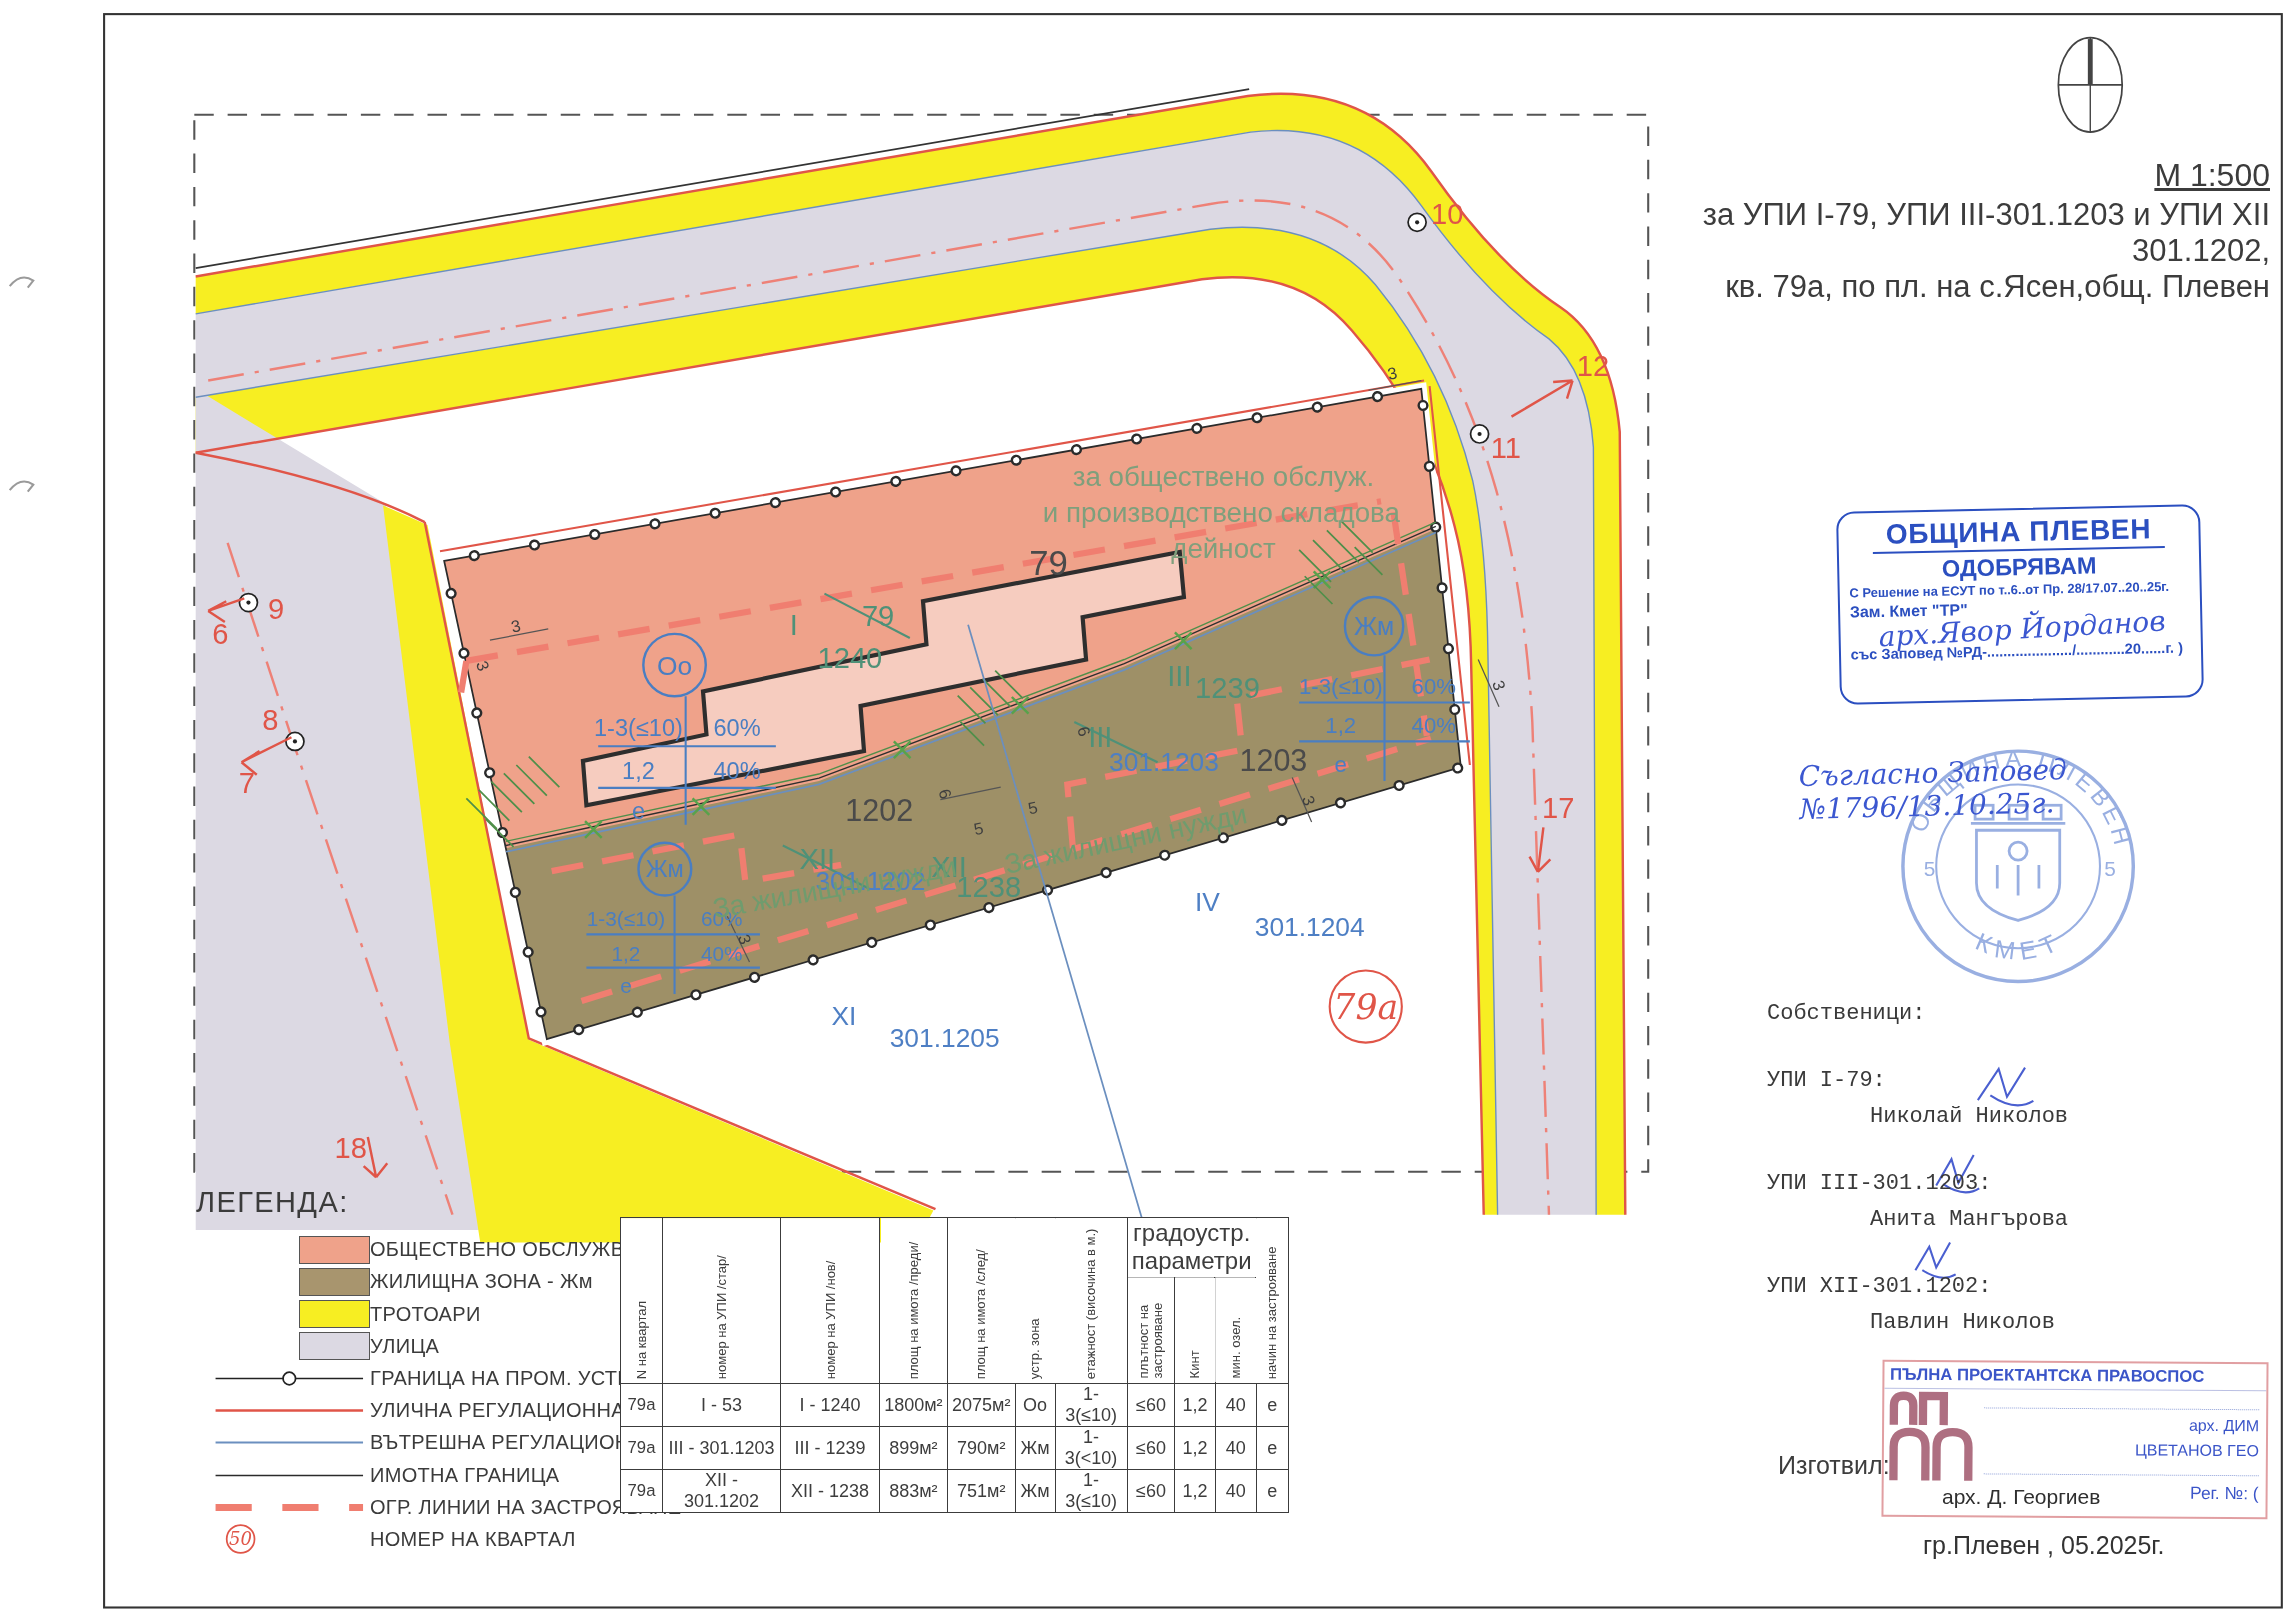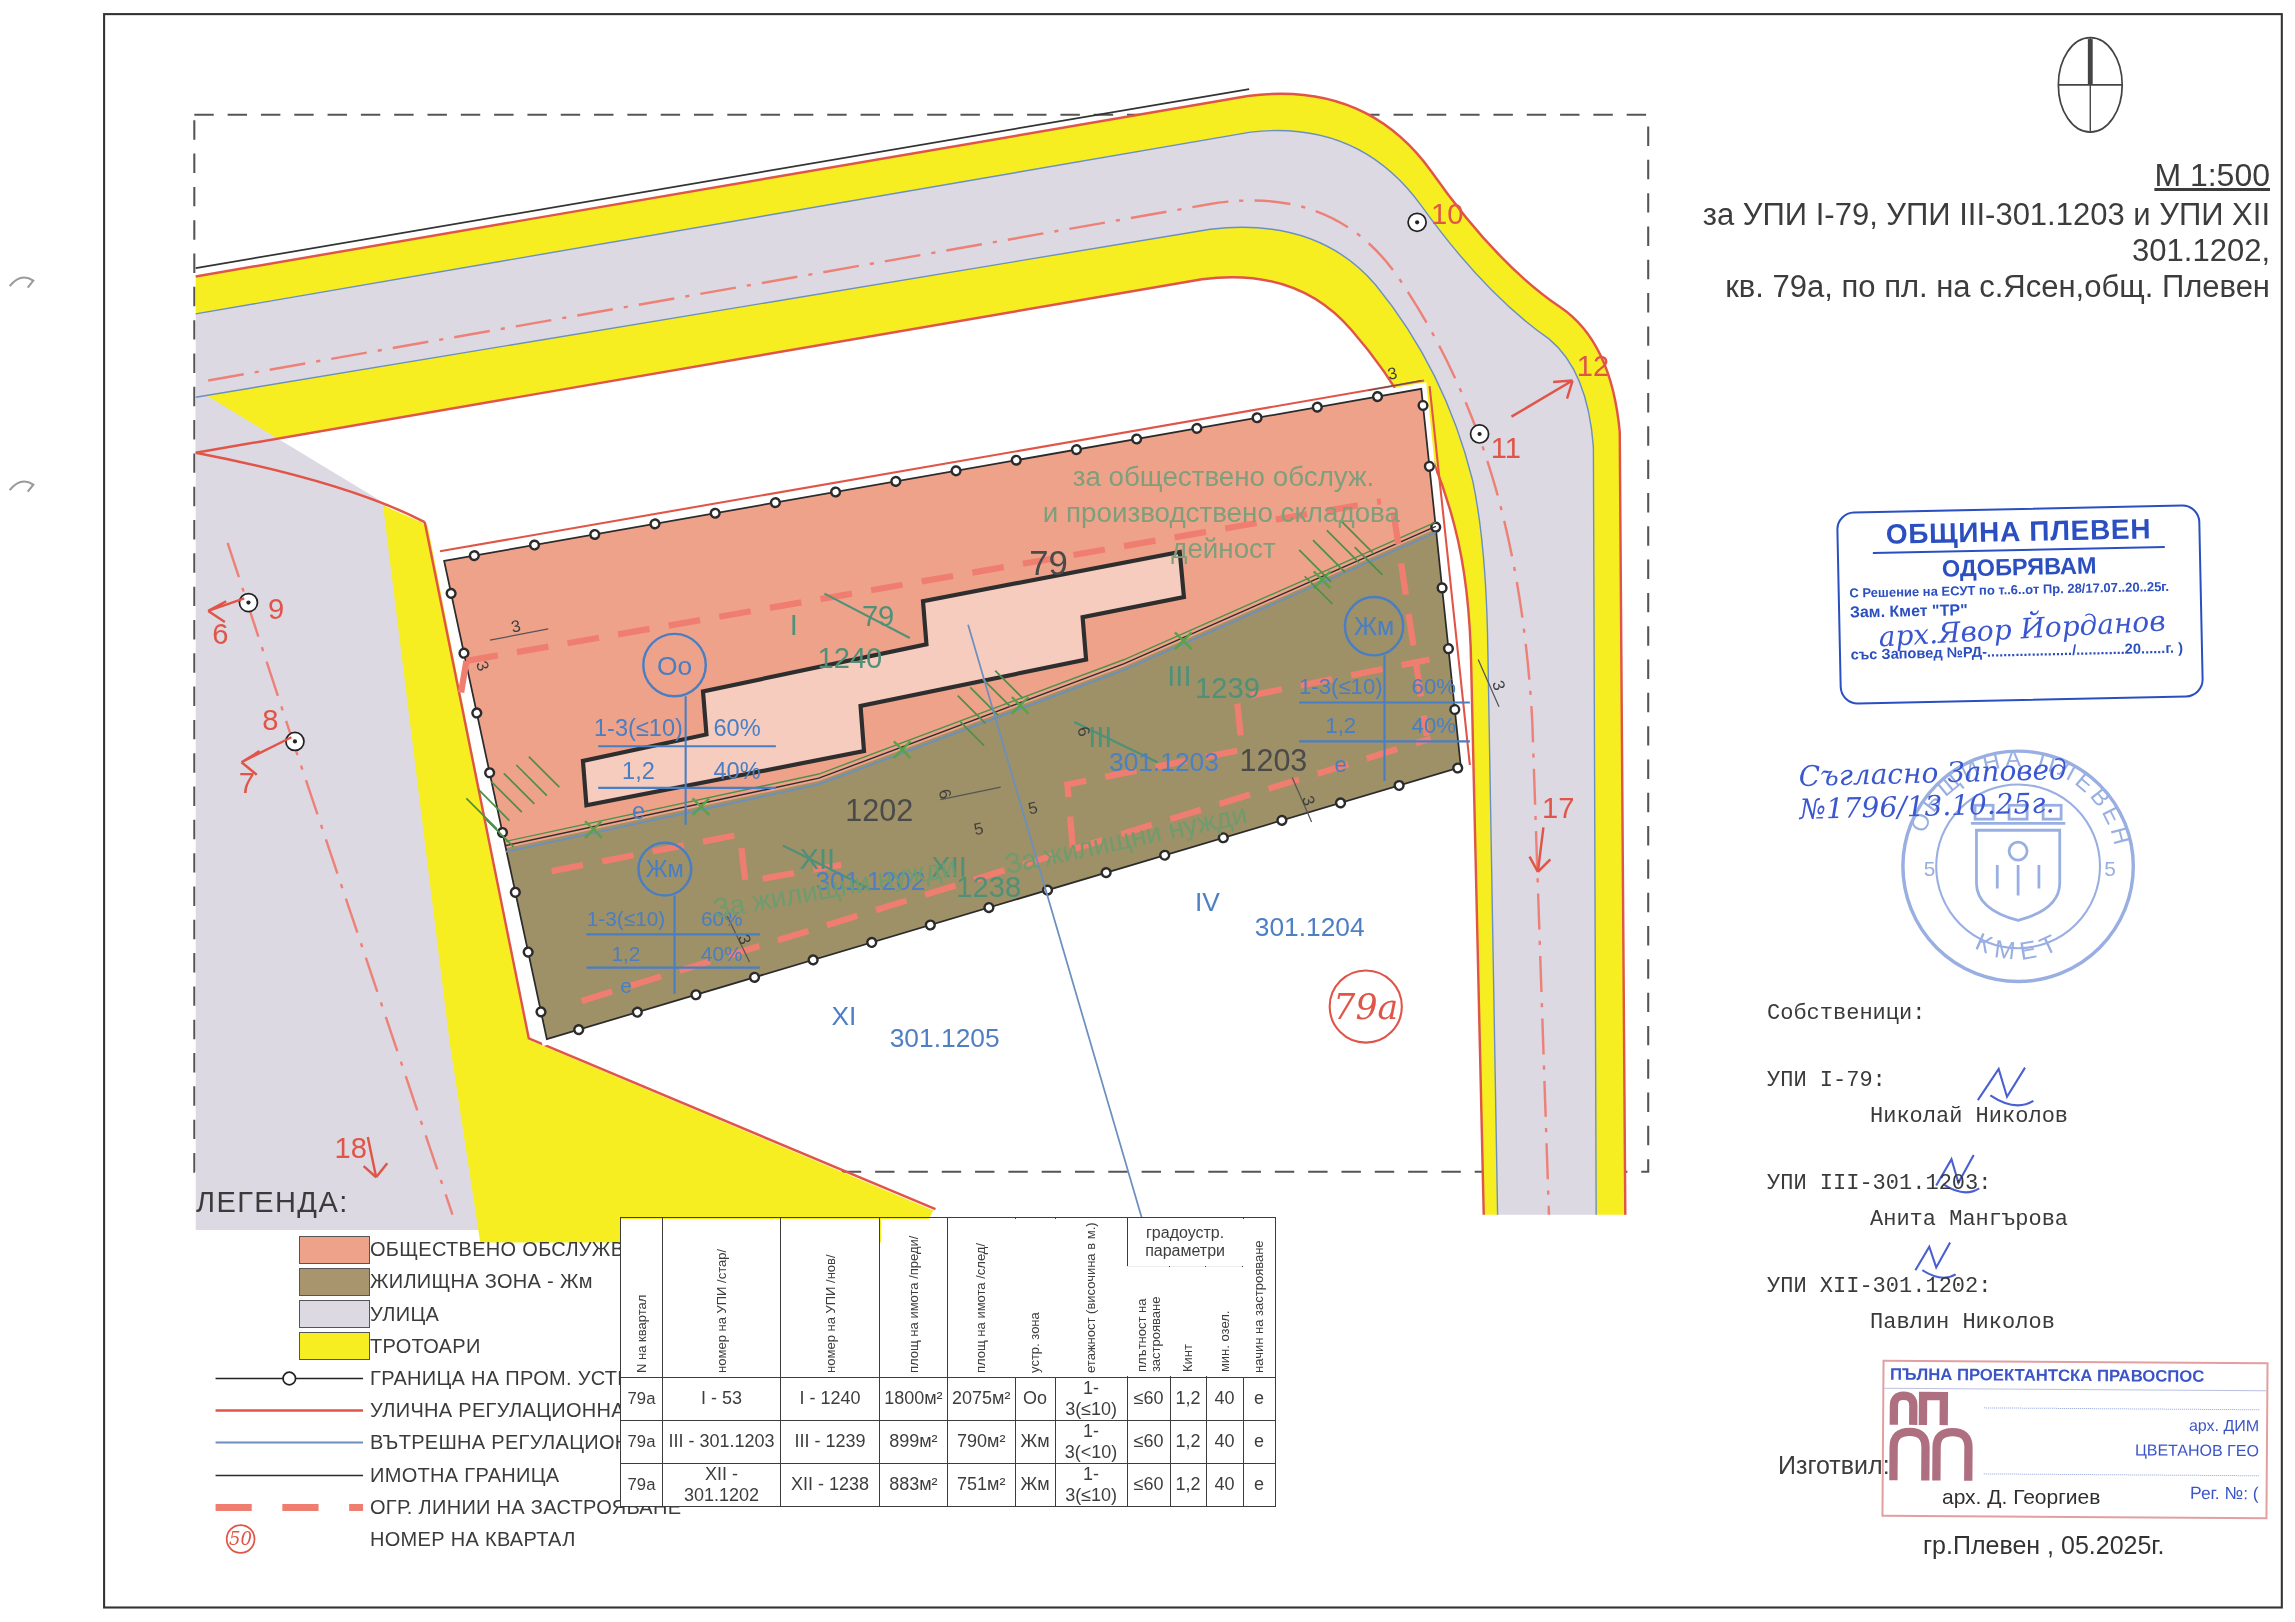--- a/index.html
+++ b/index.html
@@ -43,21 +43,21 @@
   .lg-row{display:flex;align-items:center;height:28px;margin-bottom:4.2px;}
   .lg-sym{width:174px;display:flex;justify-content:flex-end;align-items:center;}
   .lg-label{font-size:20px;color:#3b3b3b;letter-spacing:0.3px;}
   .swatch{width:69px;height:26px;border:1.4px solid #555;margin-left:5.6px;}
   .sw-outline{width:69px;height:26px;border:4.2px solid #222;background:#fff;margin-left:5.6px;box-sizing:border-box;}
   
   #reg-table{left:620px;top:1217px;}
   #reg-table table{border-collapse:collapse;}
   #reg-table th,#reg-table td{border:1.4px solid #3c3c3c;background:#fff;}
   #reg-table th.vert{writing-mode:vertical-rl;transform:rotate(180deg);font-weight:normal;font-size:13px;padding:4.2px 2.1px;line-height:1.05;text-align:left;}
-  #reg-table th.group{font-weight:normal;font-size:16px;height:43px;padding:1.4px 4.2px;}
+  #reg-table th.group{font-weight:normal;font-size:24px;height:43px;padding:1.4px 4.2px;}
   #reg-table td{font-size:18px;text-align:center;height:32px;padding:0 4.2px;}
   #reg-table td.c0{font-size:16.7px;}
 </style>
 </head>
 <body>
 
 <svg id="art" width="2295" height="1623" viewBox="0 0 3307 2338">
 
   <rect x="150" y="20" width="3138" height="2296" fill="none" stroke="#333" stroke-width="3"></rect>
 
@@ -384,29 +384,29 @@
       <div class="lg-label">ОБЩЕСТВЕНО ОБСЛУЖВАНЕ</div>
     </div>
     <div class="lg-row">
       <div class="lg-sym">
           <div class="swatch" style="background:#a8956e"></div>
         </div>
       <div class="lg-label">ЖИЛИЩНА ЗОНА - Жм</div>
     </div>
     <div class="lg-row">
       <div class="lg-sym">
+          <div class="swatch" style="background:#f7ee22"></div>
+        </div>
+      <div class="lg-label">ТРОТОАРИ</div>
+    </div>
+    <div class="lg-row">
+      <div class="lg-sym">
           <div class="swatch" style="background:#dcd9e3"></div>
         </div>
       <div class="lg-label">УЛИЦА</div>
-    </div>
-    <div class="lg-row">
-      <div class="lg-sym">
-          <div class="swatch" style="background:#f7ee22"></div>
-        </div>
-      <div class="lg-label">ТРОТОАРИ</div>
     </div>
     <div class="lg-row">
       <div class="lg-sym">
           <svg width="160" height="21" viewBox="0 0 230 30">
             <line x1="8" y1="15" x2="220" y2="15" stroke="#222" stroke-width="2.5"></line>
             <circle cx="114" cy="15" r="9" fill="#fff" stroke="#222" stroke-width="2.5"></circle>
           </svg>
         </div>
       <div class="lg-label">ГРАНИЦА НА ПРОМ. УСТР. РЕЖИМ</div>
     </div>

